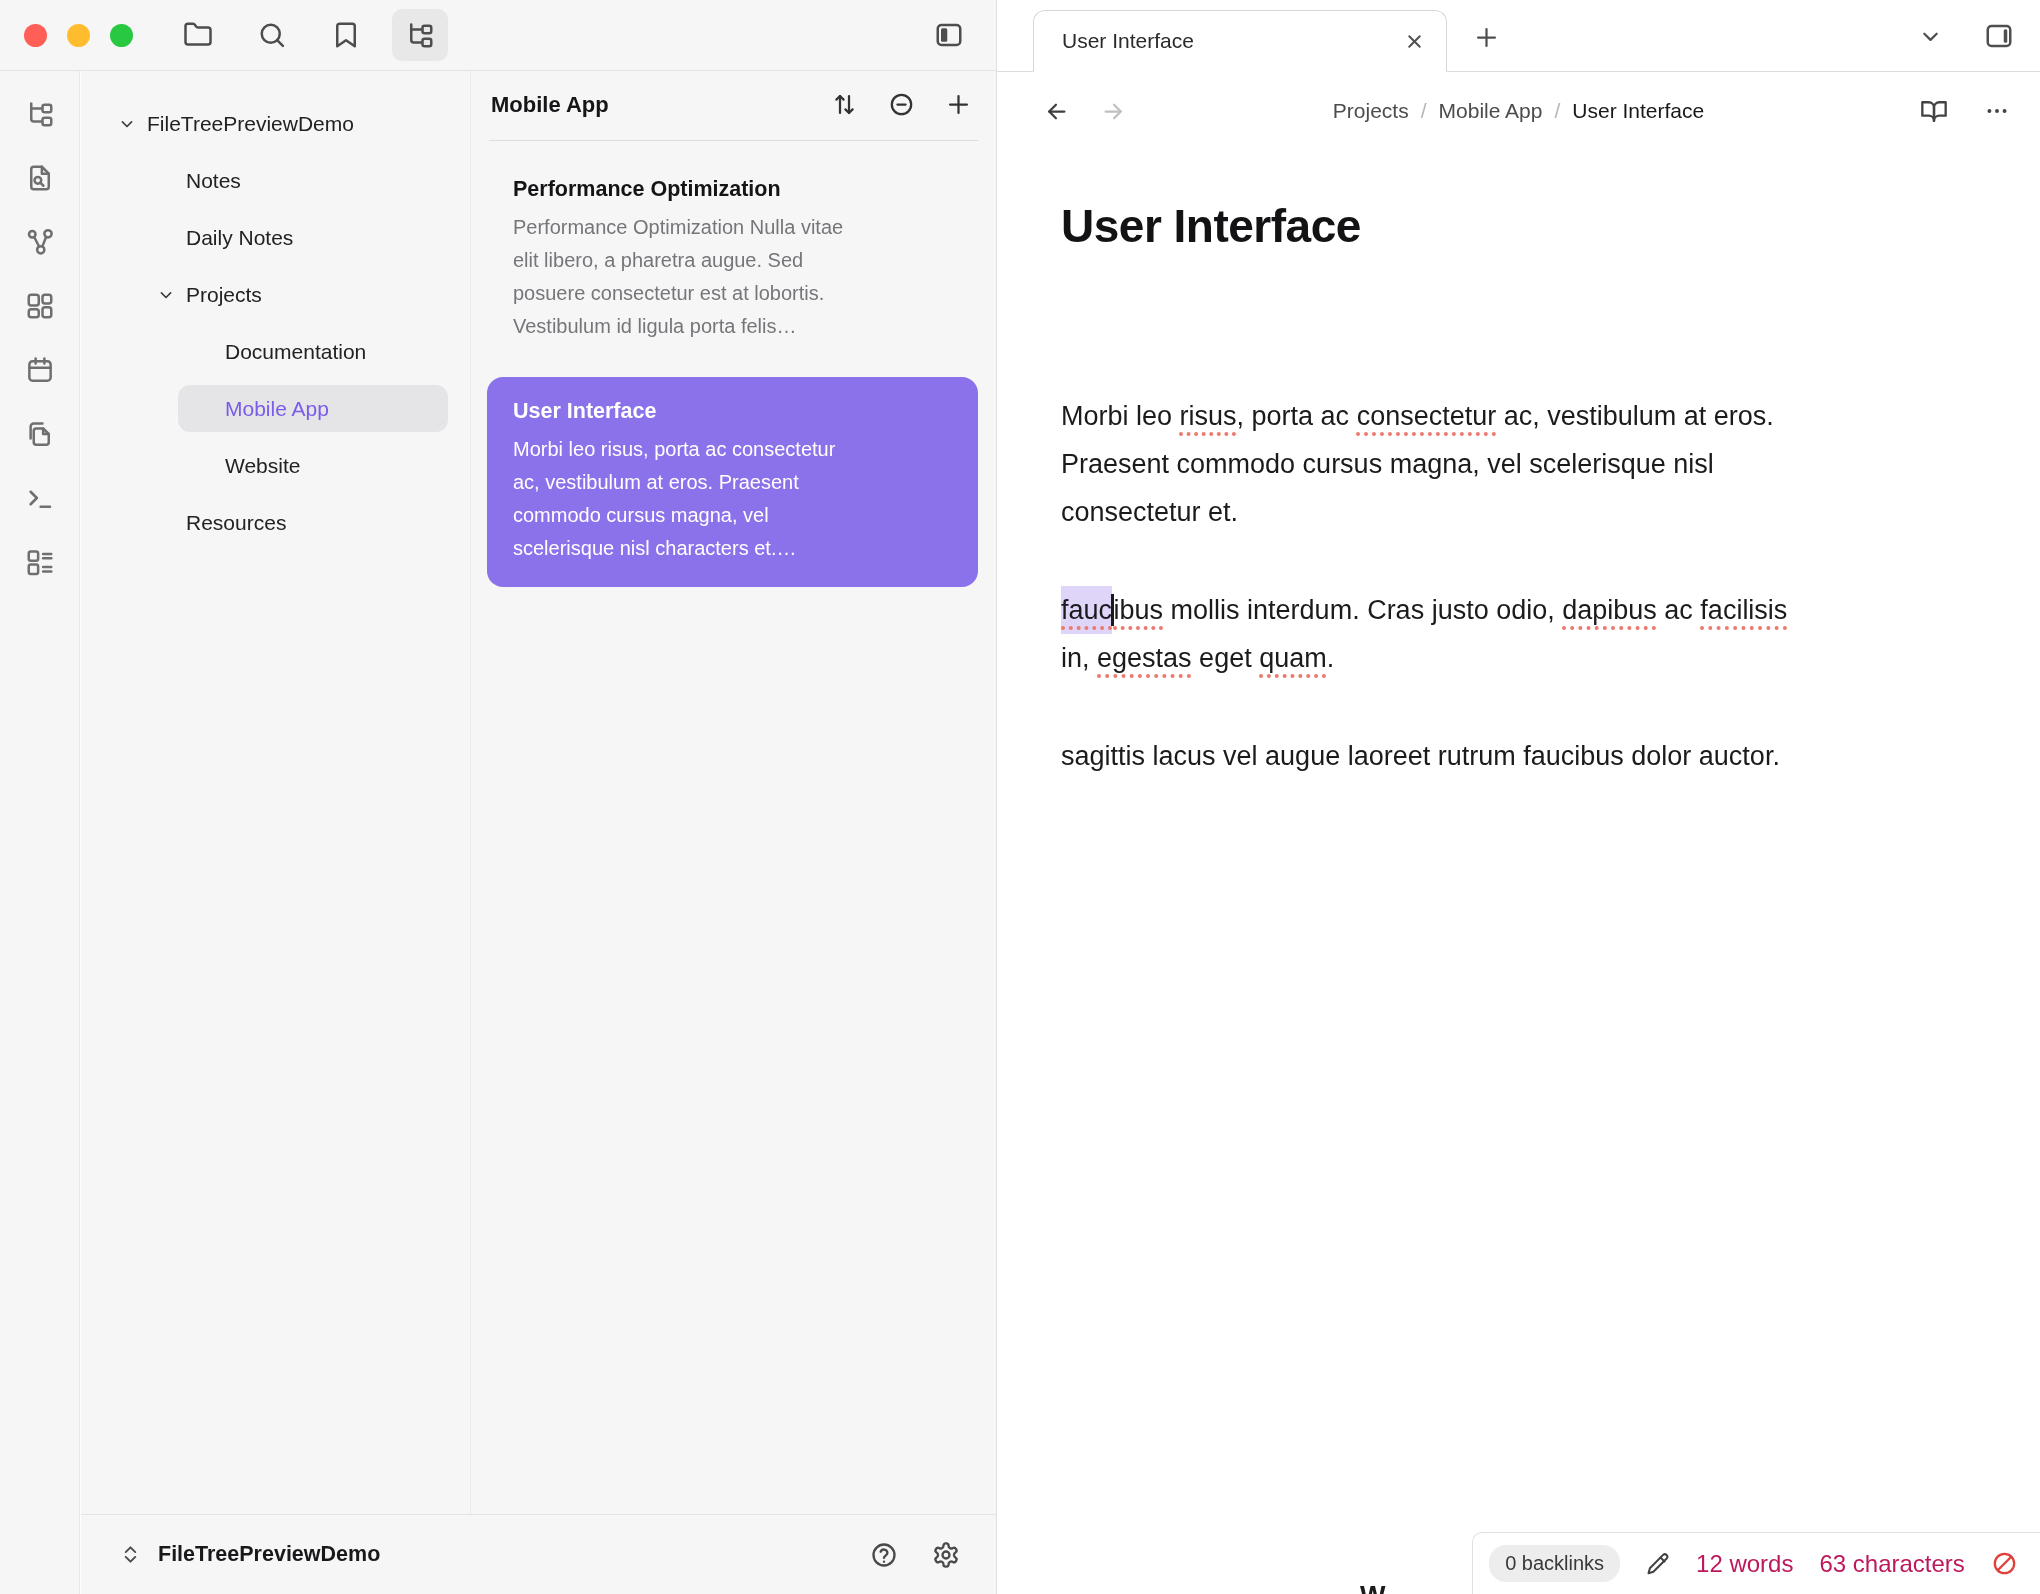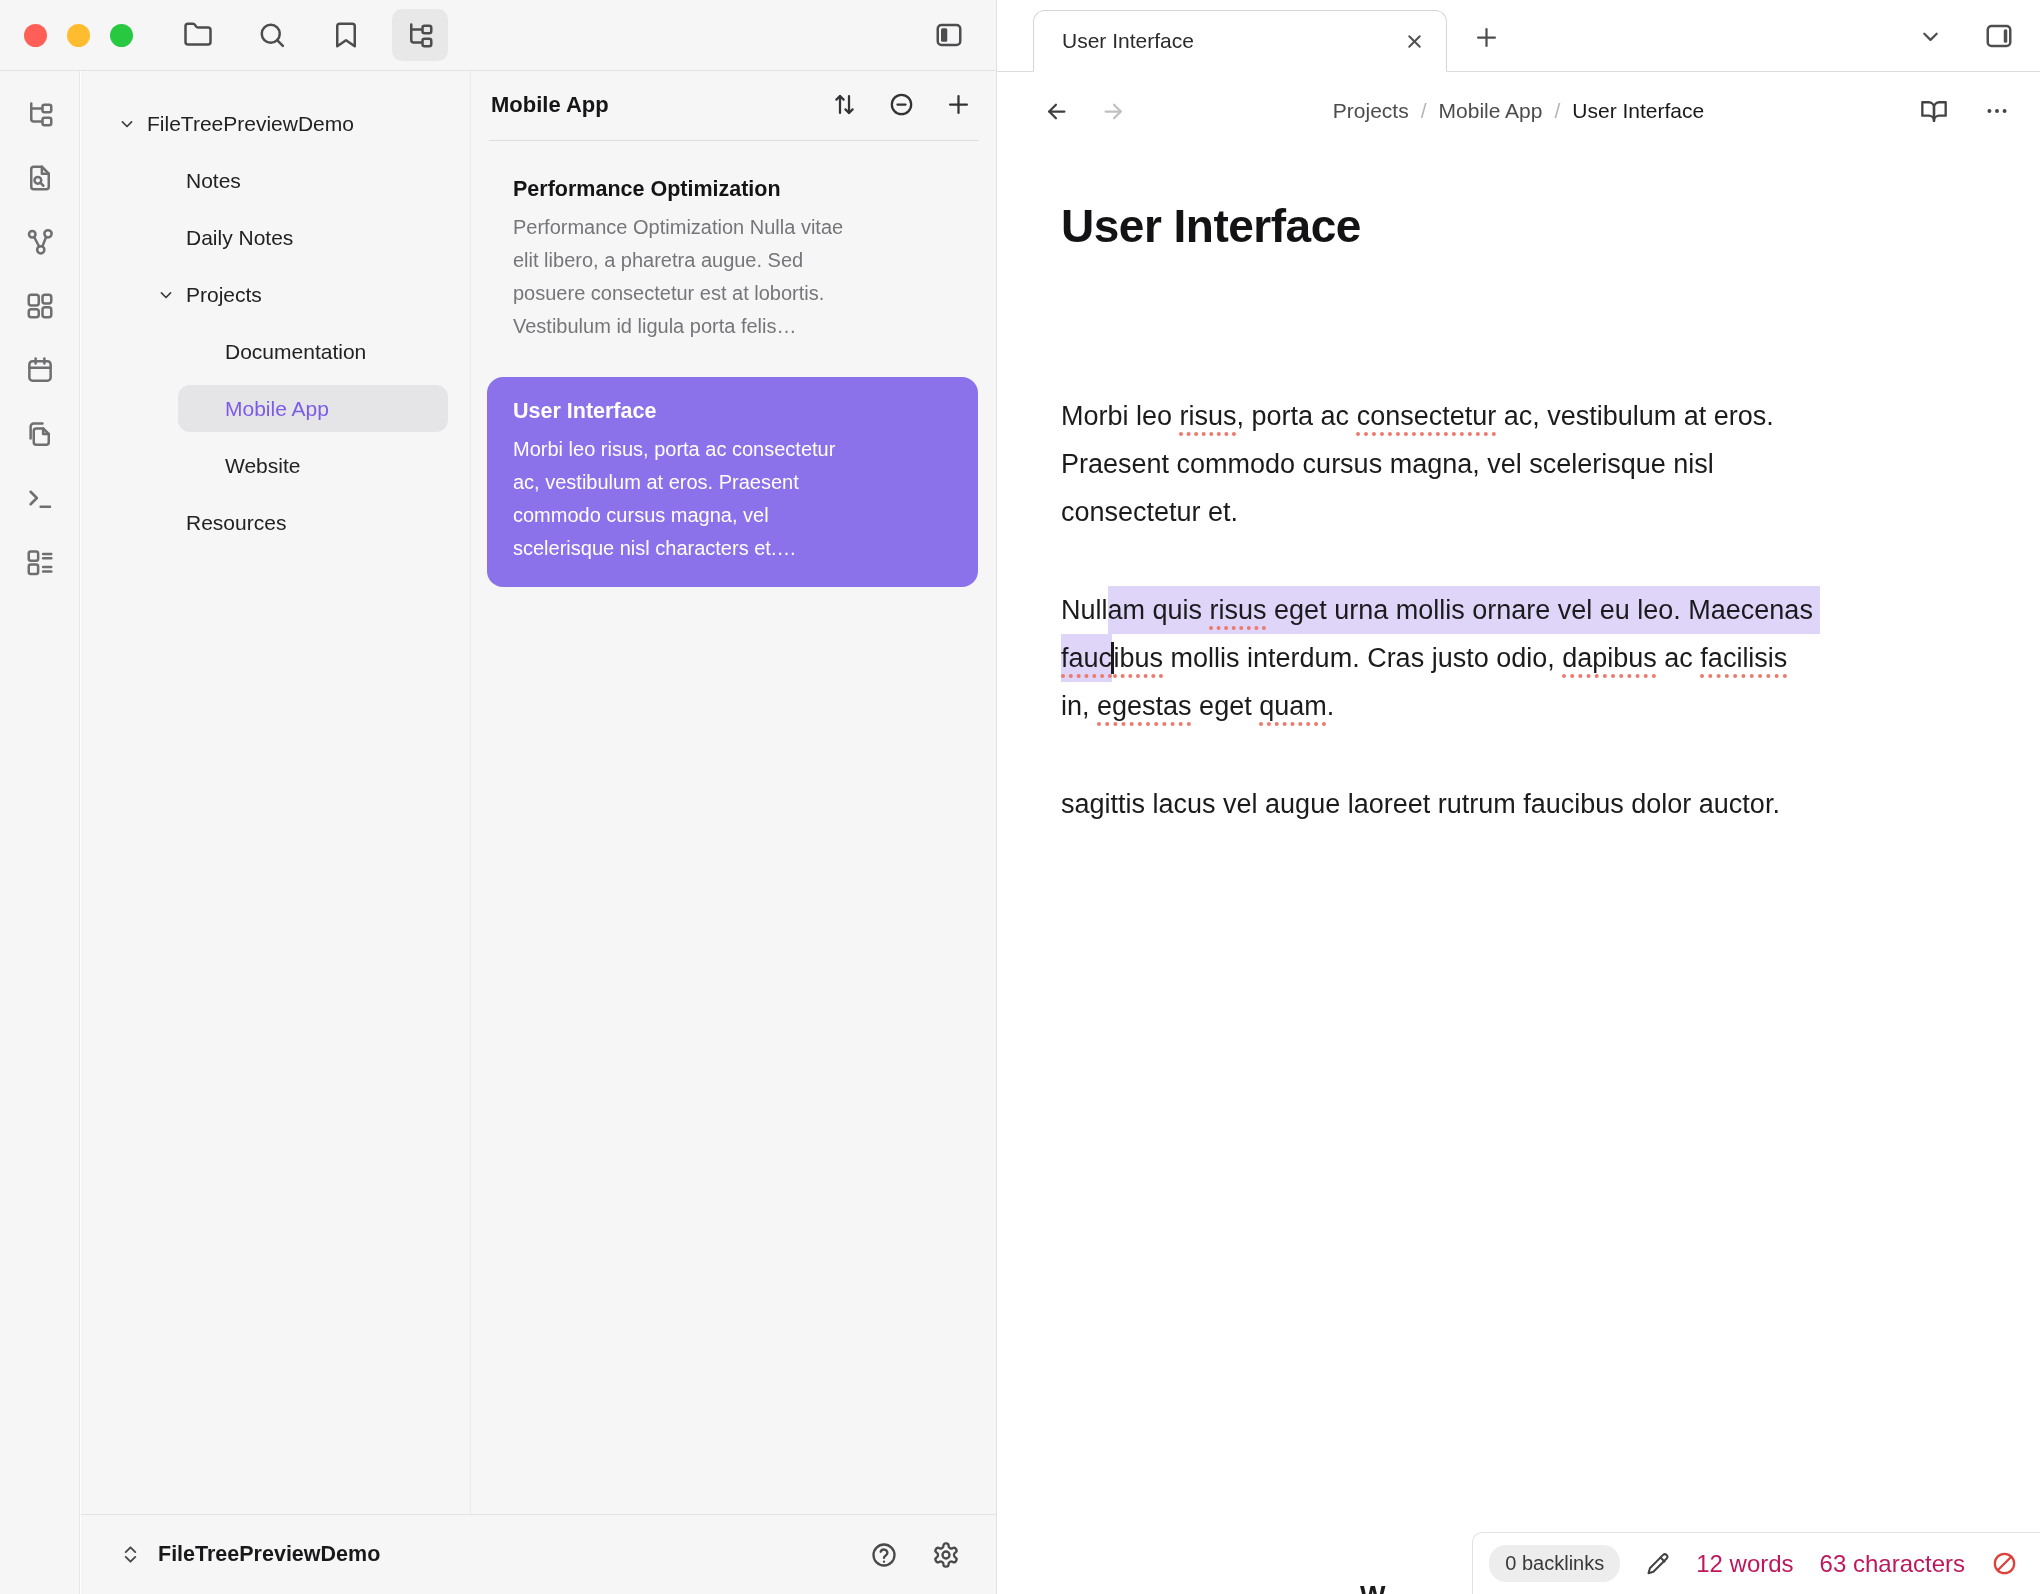--- a/index.html
+++ b/index.html
@@ -82,21 +82,21 @@
   .editor-content{padding-left:64px;}
   .doc-title{font-size:46px;line-height:60px;font-weight:800;letter-spacing:-0.5px;color:#131315;margin:46px 0 136px;}
   .para{font-size:27px;line-height:48px;color:#1b1b1d;margin:0 0 50px;}
   .line{white-space:pre;}
   .hl{background:var(--selhl);padding:9px 0;}
   .sp{text-decoration-line:underline;text-decoration-style:dotted;text-decoration-color:var(--spell);text-decoration-thickness:3.5px;text-underline-offset:7px;}
   .caret{display:inline-block;width:2.5px;height:32px;background:#1a1a1a;vertical-align:-7px;margin-left:-1px;}
   .clipped-fragment{position:absolute;left:1345px;bottom:0;height:13px;overflow:hidden;font-size:27px;font-weight:700;color:#1b1b1d;z-index:1;}
 
   
-  .status-bar{position:absolute;right:0;bottom:0;left:1460px;height:62px;background:#fff;border-top:1px solid #e1e1e3;border-left:1px solid #e1e1e3;border-top-left-radius:10px;display:flex;align-items:center;justify-content:flex-end;gap:26px;padding:0 22px 0 16px;z-index:5;margin-left:12px;}
+  .status-bar{position:absolute;right:0;bottom:0;left:1460px;height:62px;background:#fff;border-top:1px solid #e1e1e3;border-left:1px solid #e1e1e3;border-top-left-radius:10px;display:flex;align-items:center;justify-content:center;gap:26px;padding:0 22px 0 16px;z-index:5;margin-left:12px;}
   .backlinks-pill{background:#ededee;border-radius:17px;padding:7px 16px;font-size:20px;color:#39393b;}
   .status-text{font-size:24px;color:#be185d;}
   .st-pencil{width:24px;height:24px;color:#414143;}
   .st-error{width:27px;height:27px;color:var(--err);}
 </style>
 </head>
 <body>
 
 <div class="app">
 
@@ -389,21 +389,20 @@
 
     <div class="editor-content">
       <h1 class="doc-title">User Interface</h1>
       <div>
           <div class="para">
             <div class="line"><span class="">Morbi leo </span><span class="sp">risus</span><span class="">, porta ac </span><span class="sp">consectetur</span><span class=""> ac, vestibulum at eros.</span></div>
             <div class="line"><span class="">Praesent commodo cursus magna, vel scelerisque nisl</span></div>
             <div class="line"><span class="">consectetur et.</span></div>
           </div>
           <div class="para">
-            <div class="line"><span class="">Null</span><span class="hl">am quis </span><span class="hl sp">risus</span><span class="hl"> eget urna mollis ornare vel eu leo. Maecenas </span></div>
             <div class="line"><span class="hl sp">fauc</span><span class="caret"></span><span class="sp">ibus</span><span class=""> mollis interdum. Cras justo odio, </span><span class="sp">dapibus</span><span class=""> ac </span><span class="sp">facilisis</span></div>
             <div class="line"><span class="">in, </span><span class="sp">egestas</span><span class=""> eget </span><span class="sp">quam</span><span class="">.</span></div>
           </div>
           <div class="para">
             <div class="line"><span class="">sagittis lacus vel augue laoreet rutrum faucibus dolor auctor.</span></div>
           </div>
         </div>
     </div>
   </main>
 

